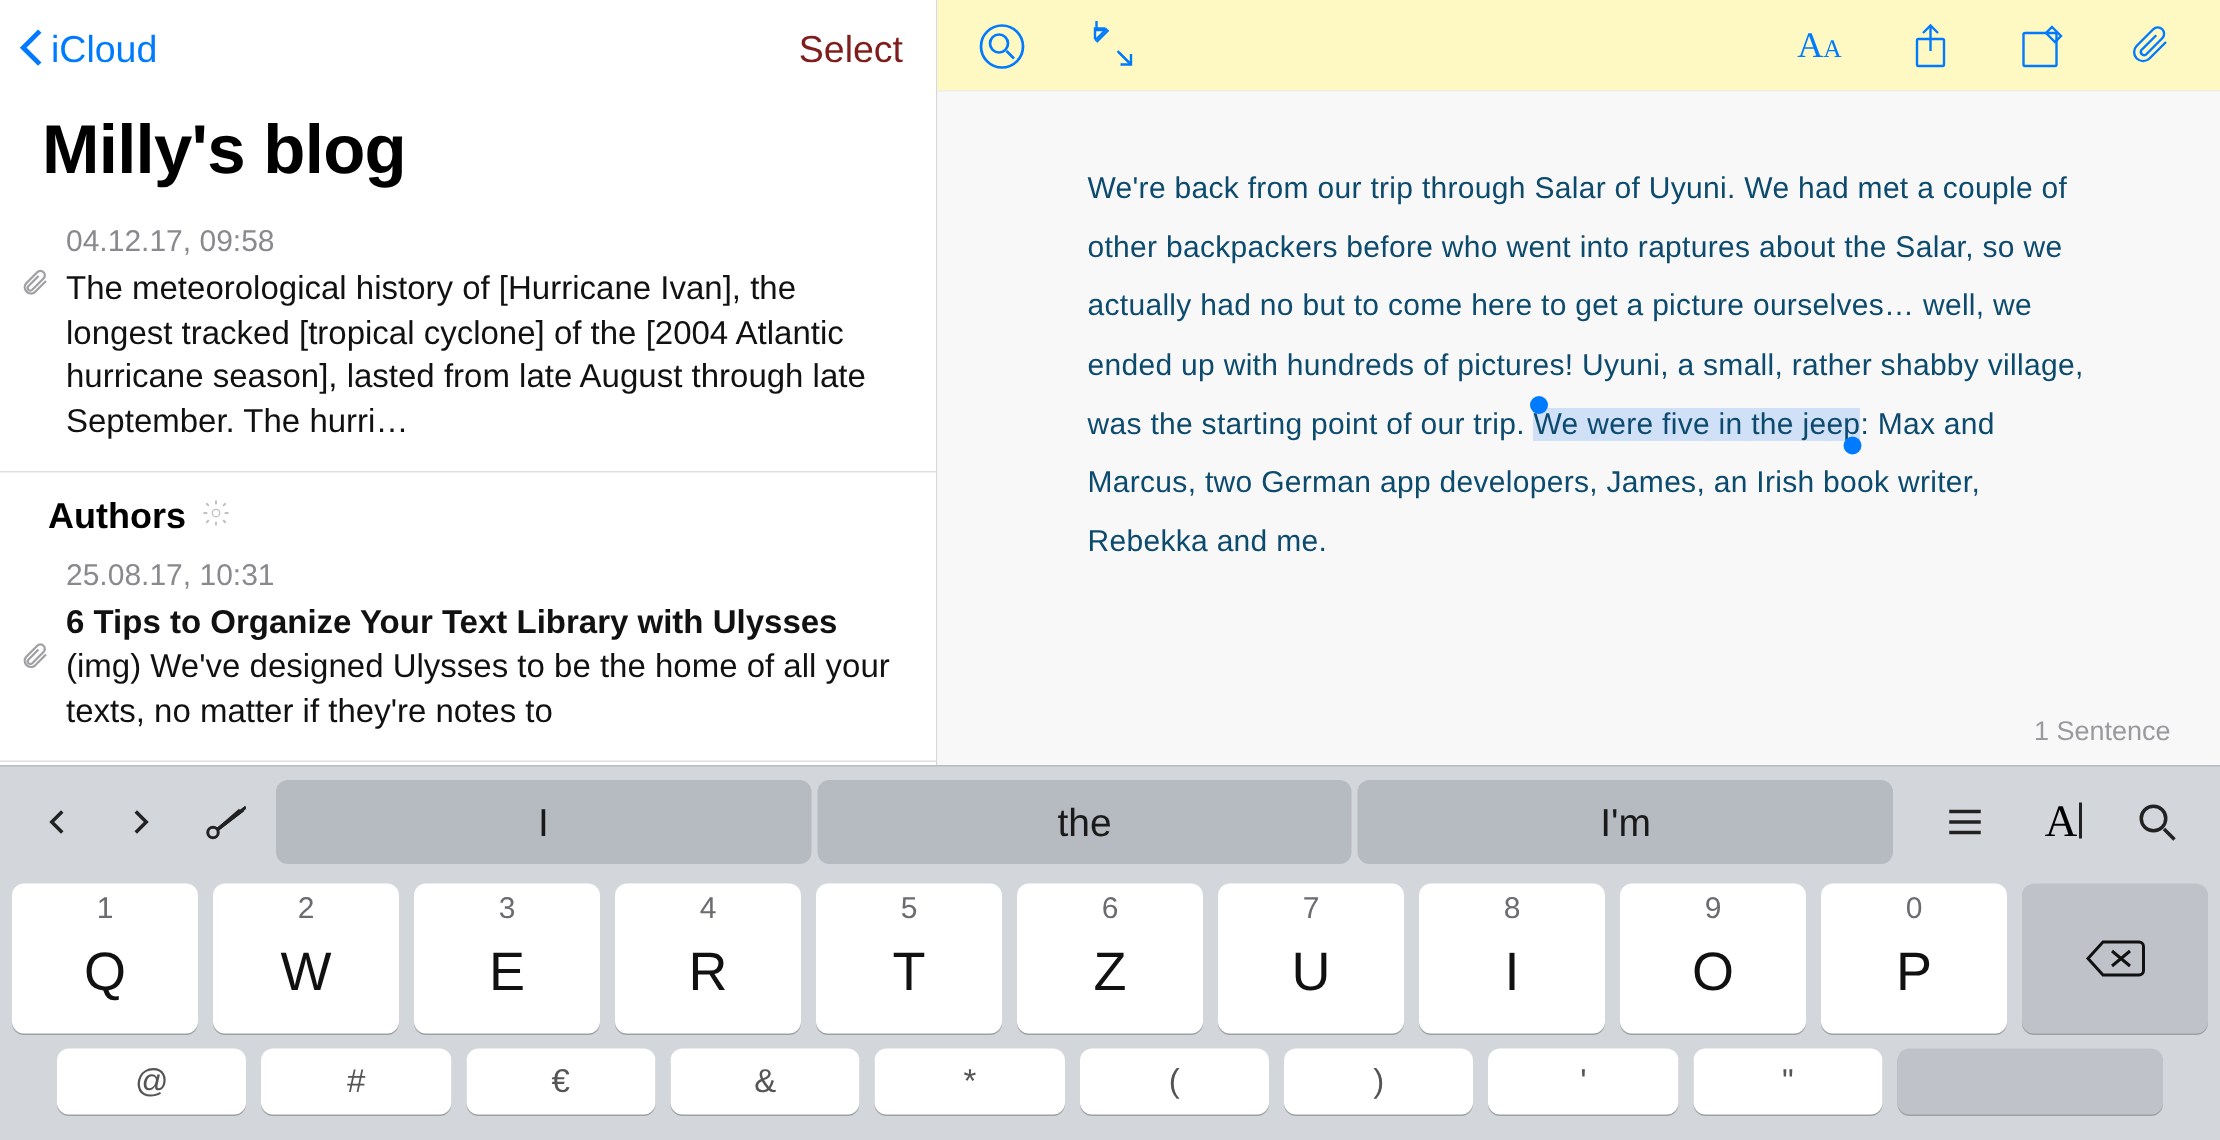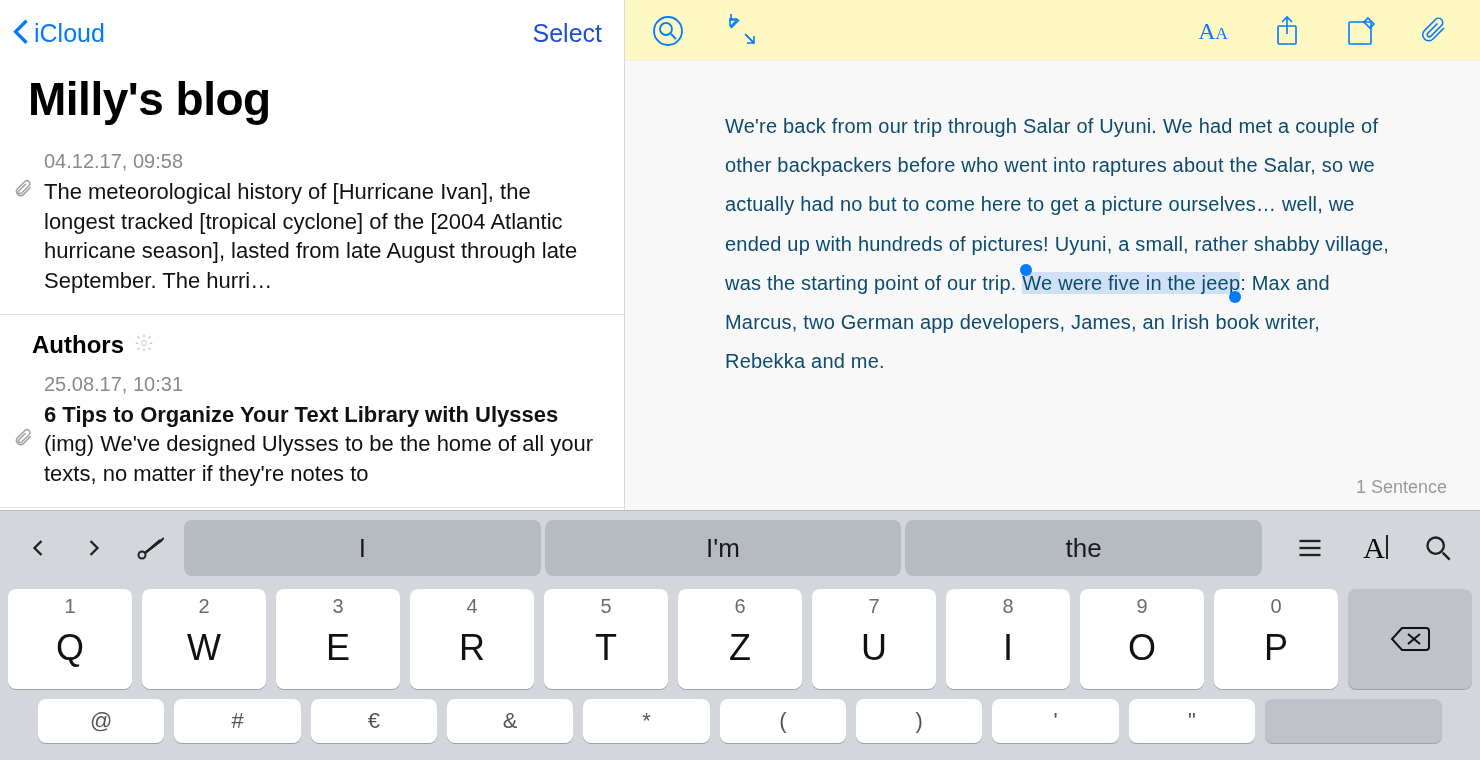--- a/index.html
+++ b/index.html
@@ -4,21 +4,21 @@
 <style>
   * { box-sizing: border-box; margin: 0; padding: 0; }
   html, body { width: 1480px; height: 760px; font-family: -apple-system, "Helvetica Neue", Arial, sans-serif; overflow: hidden; background: #fff; }
   .app { display: flex; flex-direction: column; width: 100%; height: 100%; }
   .top { display: flex; flex: 1; min-height: 0; }
   .left-pane { width: 625px; border-right: 1px solid #d8d8d8; display: flex; flex-direction: column; background:#fff; }
   .left-header { display: flex; align-items: center; justify-content: space-between; padding: 18px 22px 10px 10px; }
   .back { display:flex; align-items:center; color:#007aff; font-size:25px; cursor:pointer; gap:2px; }
   .chevron-left { width: 22px; height: 30px; display:inline-block; }
   .chevron-left svg { stroke:#007aff; stroke-width:3.5; fill:none; }
-  .select-btn { color:#1d4ed8; font-size:25px; cursor:pointer; }
+  .select-btn { color:#7f1d1d; font-size:25px; cursor:pointer; }
   .blog-title { font-size:46px; font-weight:800; letter-spacing:-0.5px; padding: 14px 28px 18px; }
   .note-list { flex:1; overflow:hidden; }
   .note-item { padding: 6px 28px 18px 44px; border-bottom:1px solid #e0e0e0; position:relative; }
   .note-date { font-size:20px; color:#8a8a8e; margin-bottom:4px; }
   .note-preview { font-size:22px; line-height:1.35; color:#111; }
   .note-title-bold { font-weight:700; }
   .attach-icon { position:absolute; left:14px; top:35px; width:20px; height:20px; color:#8a8a8e; }
   .attach-icon.second { top:61px; }
   .section-head { display:flex; align-items:flex-end; gap:10px; padding: 16px 28px 8px 32px; font-size:24px; font-weight:700; }
   .gear-small svg { stroke:#bfbfc3; fill:none; }
@@ -199,22 +199,22 @@
               <rect x="20" y="1" width="8" height="5" rx="1" style="display:none"></rect>
               <path d="M26 2 h-6 v4 h6" style="display:none"></path>
         <line x1="9" y1="17" x2="28" y2="2"></line>
         <polyline points="20,2 28,2 28,8" style="display:none"></polyline>
         <path d="M20 2 h7 l-2 3 v-3" style="display:none"></path>
         </svg>
           </span>
       </div>
       <div class="suggestions">
         <div class="sugg">I</div>
+        <div class="sugg">the</div>
         <div class="sugg">I'm</div>
-        <div class="sugg">the</div>
       </div>
       <div class="sb-right">
         <span class="sb-icon">
             <svg viewBox="0 0 24 24">
               <line x1="3" y1="6" x2="21" y2="6"></line>
               <line x1="3" y1="12" x2="21" y2="12"></line>
               <line x1="3" y1="18" x2="21" y2="18"></line>
             </svg>
           </span>
         <span class="sb-icon">

